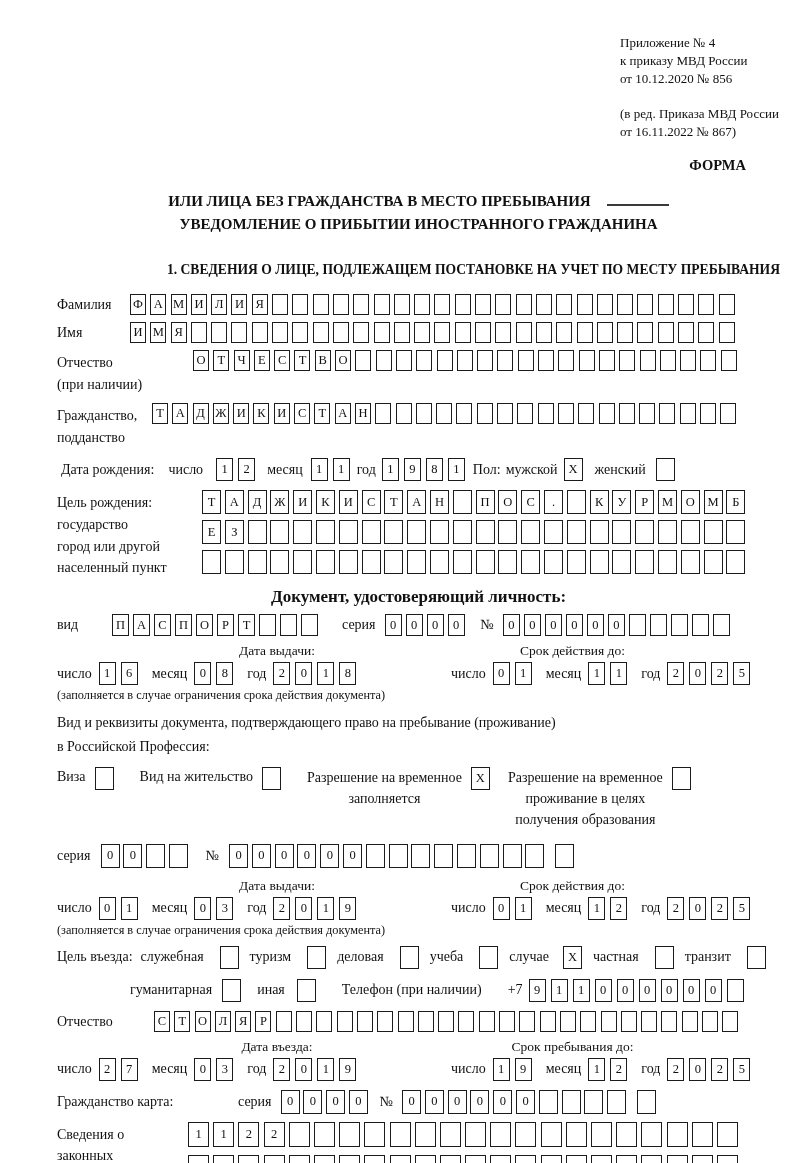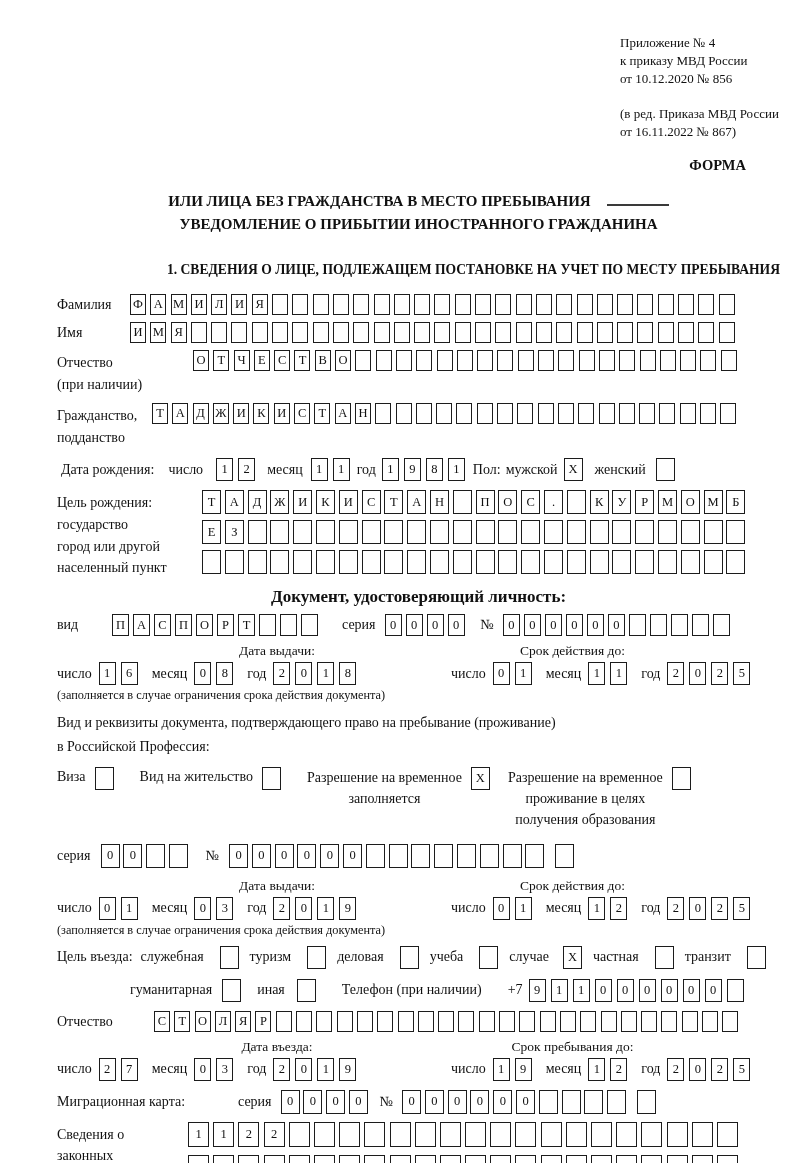--- a/index.html
+++ b/index.html
@@ -701,21 +701,21 @@
             <span class="cell-d">2</span>
             <span class="cell-d">0</span>
             <span class="cell-d">2</span>
             <span class="cell-d">5</span>
           </span>
       </div>
     </div>
   </div>
 
   <div class="frow" style="align-items:center; margin-top:9px">
-    <span style="width:181px">Миграционная карта:</span>
+    <span style="width:181px">Гражданство карта:</span>
     <span style="margin-right:9px">серия</span>
     <span class="cells">
         <span class="cell-lg">0</span>
         <span class="cell-lg">0</span>
         <span class="cell-lg">0</span>
         <span class="cell-lg">0</span>
       </span>
     <span style="margin:0 9px 0 8px">№</span>
     <span class="cells gap-last">
         <span class="cell-lg">0</span>

